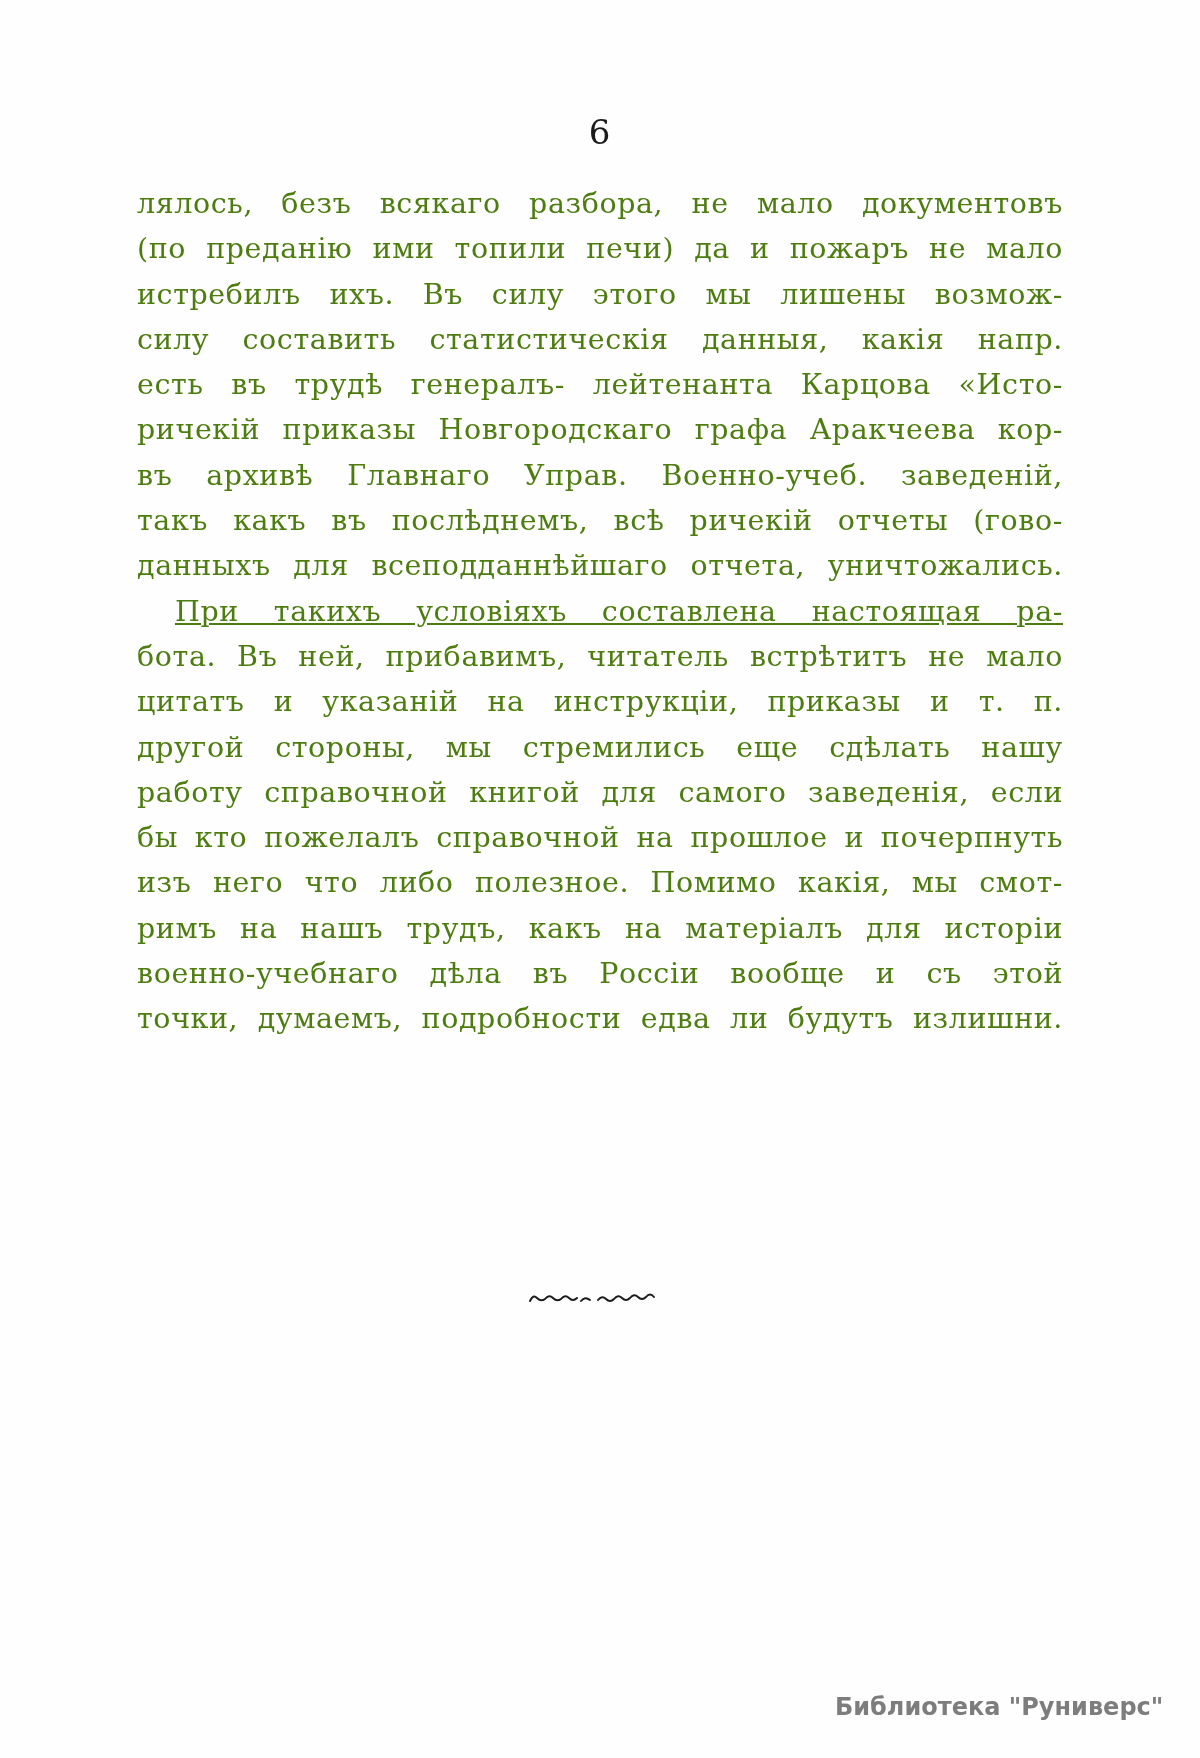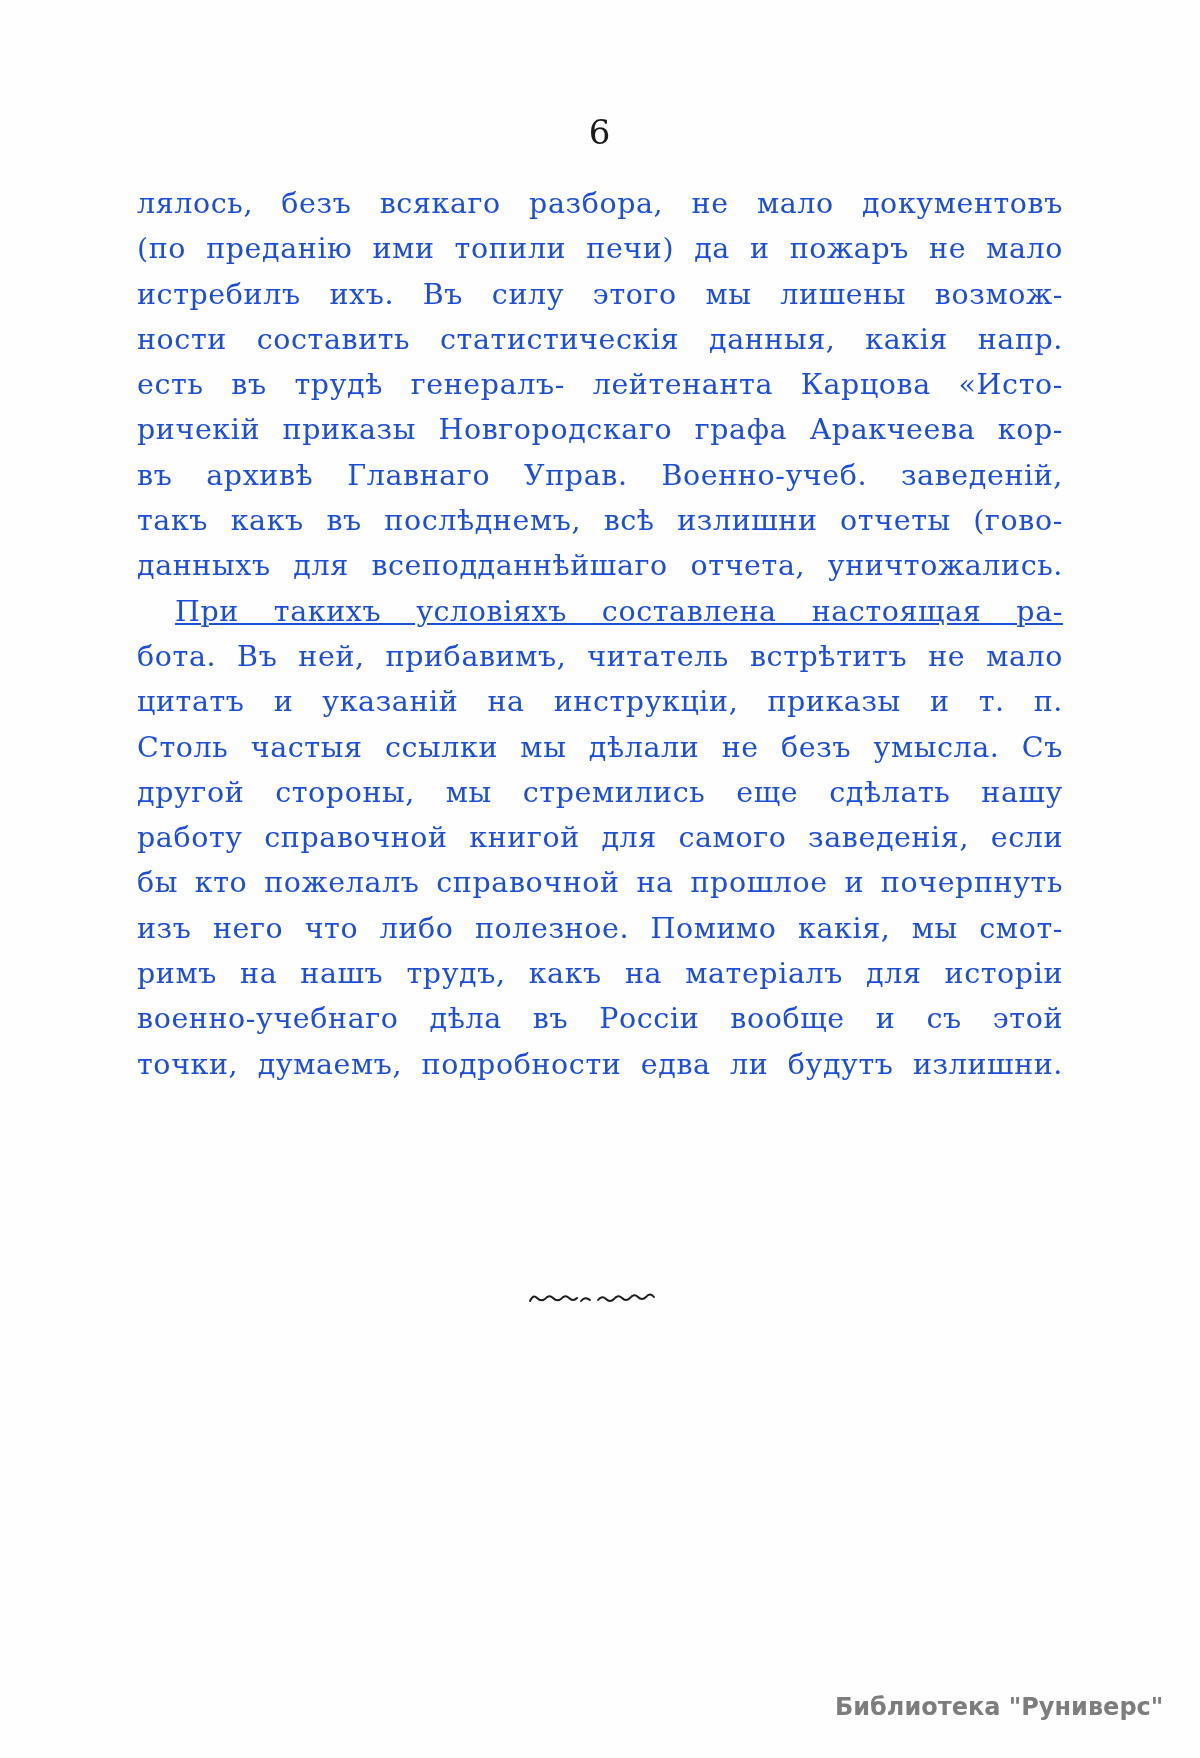--- a/index.html
+++ b/index.html
@@ -35,21 +35,21 @@
     width: 926px;
   }
   .line {
     height: 45.3px;
     line-height: 45.3px;
     font-size: 28.5px;
     letter-spacing: 0.6px;
     white-space: normal;
     text-align: justify;
     text-align-last: justify;
-    color: #1d4ed8;
+    color: #4d7c0f;
   }
   .line.indent {
     text-indent: 38px;
     text-decoration: underline;
   }
   .divider {
     position: absolute;
     left: 528px;
     top: 1292px;
   }
@@ -69,30 +69,29 @@
 <body>
 
 <div class="page">
 
   <div class="page-number">6</div>
 
   <div class="text-block" id="text-block">
       <div class="line">лялось, безъ всякаго разбора, не мало документовъ</div>
       <div class="line">(по преданію ими топили печи) да и пожаръ не мало</div>
       <div class="line">истребилъ ихъ. Въ силу этого мы лишены возмож-</div>
-      <div class="line">ности составить статистическія данныя, какія напр.</div>
+      <div class="line">силу составить статистическія данныя, какія напр.</div>
       <div class="line">есть въ трудѣ генералъ- лейтенанта Карцова «Исто-</div>
       <div class="line">ричекій приказы Новгородскаго графа Аракчеева кор-</div>
       <div class="line">въ архивѣ Главнаго Управ. Военно-учеб. заведеній,</div>
-      <div class="line">такъ какъ въ послѣднемъ, всѣ излишни отчеты (гово-</div>
+      <div class="line">такъ какъ въ послѣднемъ, всѣ ричекій отчеты (гово-</div>
       <div class="line">данныхъ для всеподданнѣйшаго отчета, уничтожались.</div>
       <div class="line indent">При такихъ условіяхъ составлена настоящая ра-</div>
       <div class="line">бота. Въ ней, прибавимъ, читатель встрѣтитъ не мало</div>
       <div class="line">цитатъ и указаній на инструкціи, приказы и т. п.</div>
-      <div class="line">Столь частыя ссылки мы дѣлали не безъ умысла. Съ</div>
       <div class="line">другой стороны, мы стремились еще сдѣлать нашу</div>
       <div class="line">работу справочной книгой для самого заведенія, если</div>
       <div class="line">бы кто пожелалъ справочной на прошлое и почерпнуть</div>
       <div class="line">изъ него что либо полезное. Помимо какія, мы смот-</div>
       <div class="line">римъ на нашъ трудъ, какъ на матеріалъ для исторіи</div>
       <div class="line">военно-учебнаго дѣла въ Россіи вообще и съ этой</div>
       <div class="line">точки, думаемъ, подробности едва ли будутъ излишни.</div>
     </div>
 
   <svg class="divider" width="152" height="14" viewBox="0 0 152 14" xmlns="http://www.w3.org/2000/svg">

